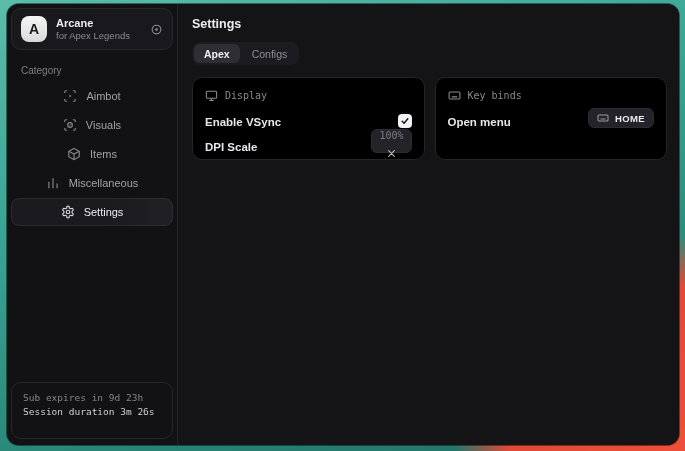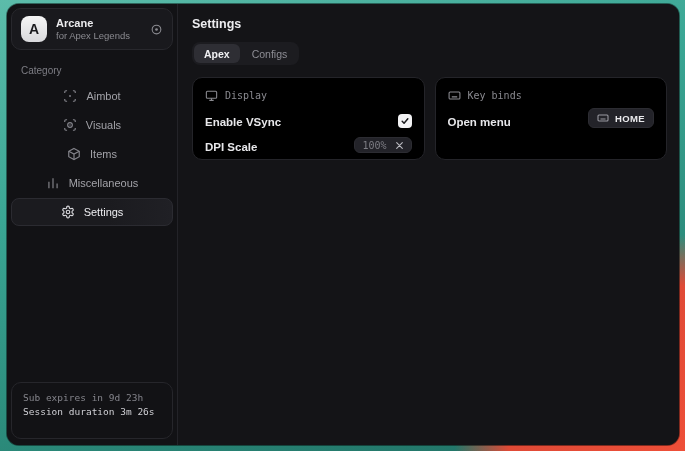--- a/index.html
+++ b/index.html
@@ -74,22 +74,22 @@
   }
   .card-head { display:flex; align-items:center; gap:7px; color:#8a8a90;
     font-family:"DejaVu Sans Mono", monospace; font-size:10px; height:16px; }
   .row { display:flex; align-items:flex-end; justify-content:space-between; height:24px; margin-top:1px; }
   .row-label { color:#e7e7ea; font-size:11.5px; font-weight:600; }
   .checkbox {
     width:14px; height:14px; border-radius:4px; background:#f2f2f4;
     display:flex; align-items:center; justify-content:center; cursor:pointer;
   }
   .dpi-input {
-    height:16px; background:#232329; border:1px solid #2c2c32; border-radius:6px;
-    display:flex; align-items:center; padding:0 7px; gap:8px; cursor:text;
+    height:24px; background:#232329; border:1px solid #2c2c32; border-radius:6px;
+    display:flex; align-items:center; padding:0 7px; gap:8px; cursor:text;flex-direction:column;
   }
   .dpi-value { color:#7e7e85; font-size:10px; font-family:"DejaVu Sans Mono", monospace; }
   .dpi-clear { color:#b9b9bf; display:flex; align-items:center; cursor:pointer; }
   .bind-btn {
     height:20px; background:#232329; border:1px solid #2c2c32; border-radius:6px;
     display:flex; align-items:center; padding:0 8px; gap:6px; cursor:pointer;
   }
   .bind-btn .kicon { color:#9a9aa1; display:flex; align-items:center; }
   .bind-key { color:#eaeaed; font-size:9.5px; font-weight:bold; letter-spacing:.4px; }
 </style>

